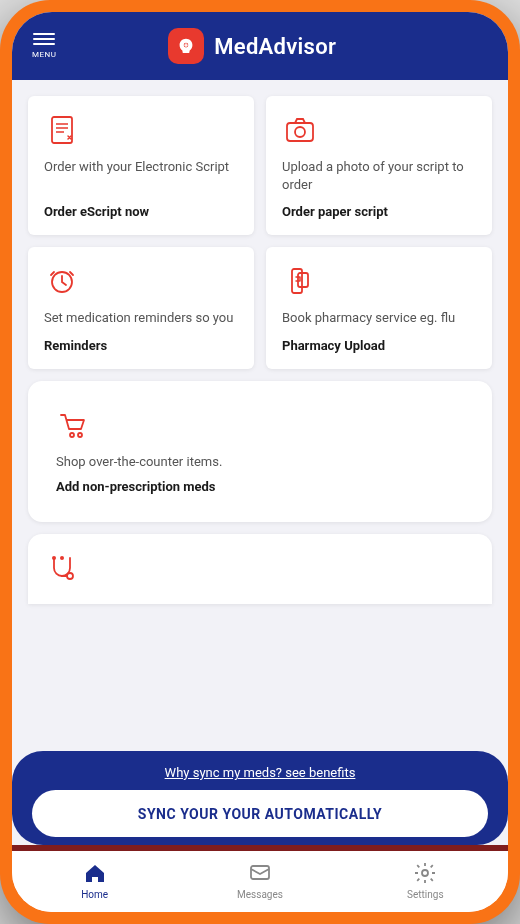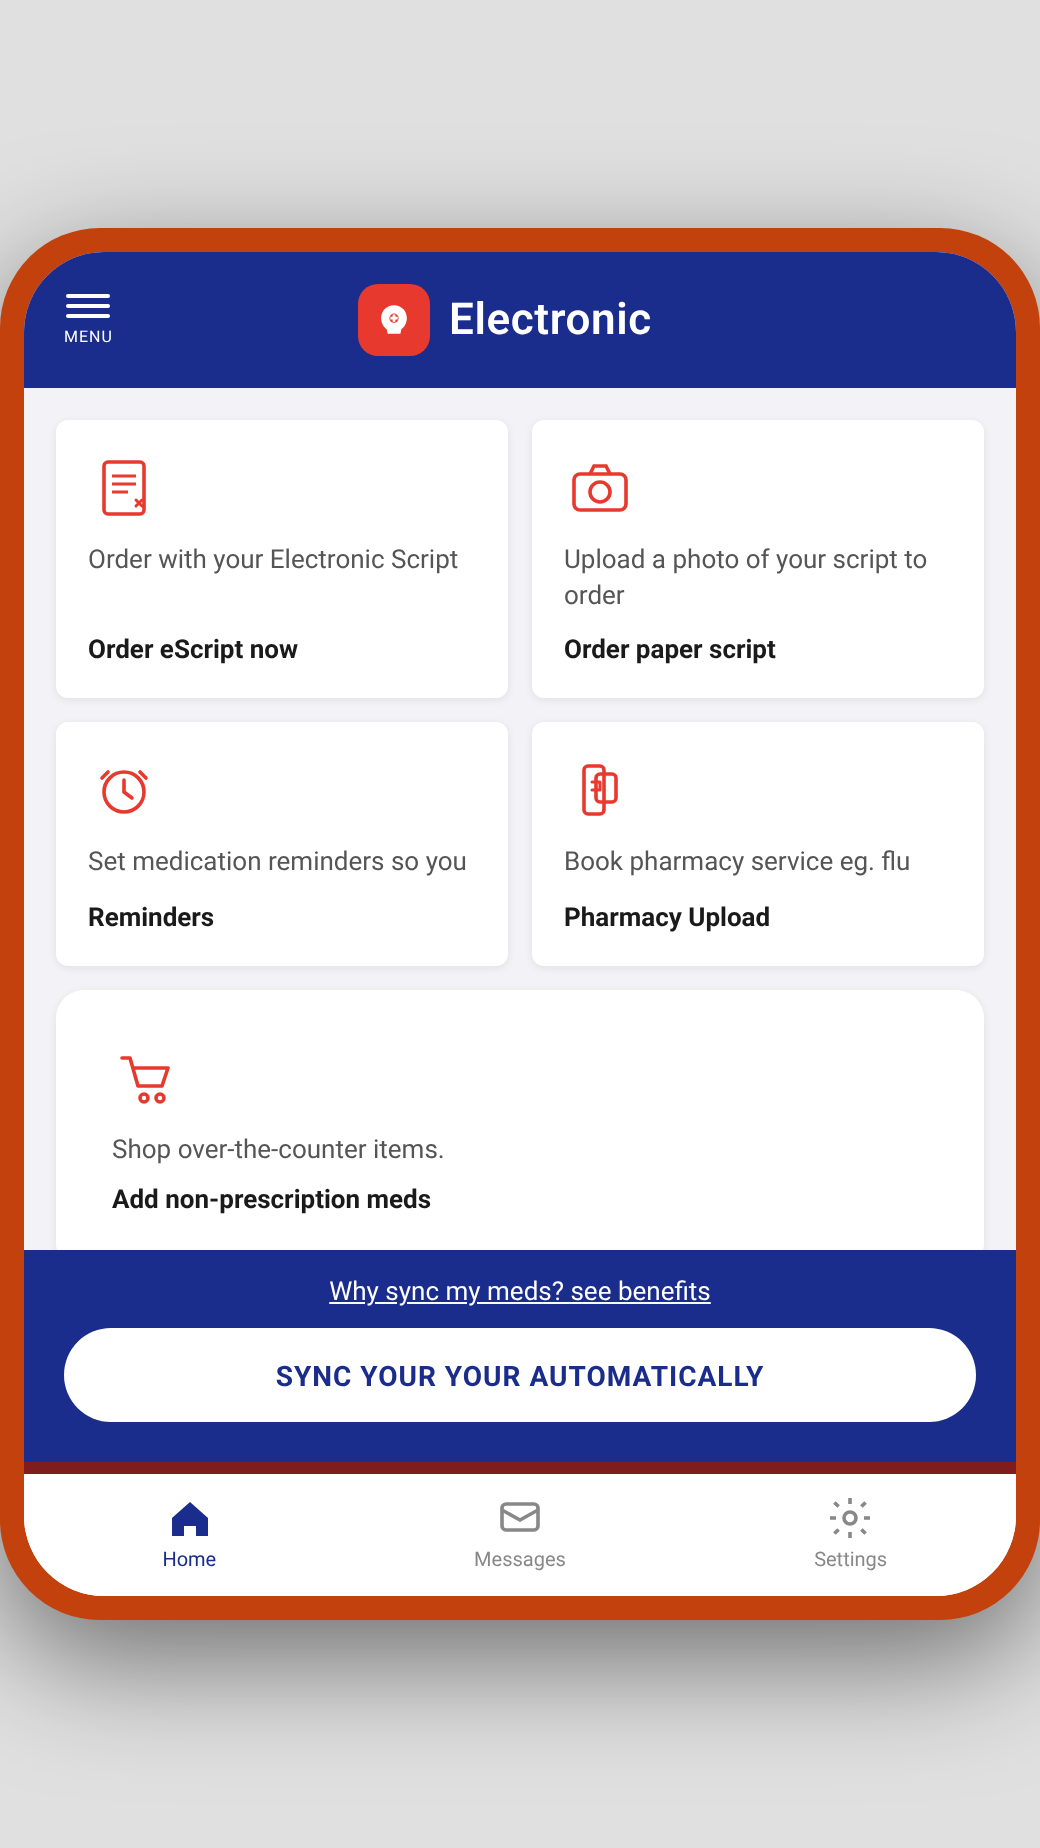--- a/index.html
+++ b/index.html
@@ -8,22 +8,22 @@
       background: #e0e0e0;
       display: flex;
       justify-content: center;
       align-items: center;
       min-height: 100vh;
       font-family: -apple-system, BlinkMacSystemFont, 'Segoe UI', Roboto, sans-serif;
     }
 
     .phone-frame {
       width: 520px;
-      height: 696px;
-      background: #c2410c;
+      height: 924px;
+      background: #f97316;
       border-radius: 50px;
       padding: 12px;
       box-shadow: 0 20px 60px rgba(0,0,0,0.5);
       position: relative;
       overflow: hidden;
     }
 
     .phone-screen {
       width: 100%;
       height: 100%;
@@ -176,22 +176,23 @@
       flex-direction: column;
       gap: 8px;
       box-shadow: 0 1px 4px rgba(0,0,0,0.08);
       height: 70px;
       overflow: hidden;
     }
 
     
     .sync-banner {
       background: #1a2d8c;
-      padding: 14px 20px 20px 20px;
+      padding: 14px 20px 8px 20px;
       flex-shrink: 0;
+      border-radius: 31px;
     }
 
     .sync-link {
       text-align: center;
       color: white;
       text-decoration: underline;
       font-size: 13px;
       margin-bottom: 10px;
       cursor: pointer;
     }
@@ -271,21 +272,21 @@
         <span class="menu-label">MENU</span>
       </div>
       <div class="logo-container">
         <div class="logo-icon">
           <svg viewBox="0 0 24 24">
             <path d="M12 4C8 4 5 7 5 11c0 2.5 1.2 4.7 3 6l0.5 2.5h7L16 17c1.8-1.3 3-3.5 3-6 0-4-3-7-7-7z" fill="white" stroke="none"></path>
             <circle cx="12" cy="11" r="2.5" fill="#e8392e"></circle>
             <path d="M10 11 h4 M12 9 v4" stroke="white" stroke-width="1.5" fill="none"></path>
           </svg>
         </div>
-        <span class="app-name">Electronic</span>
+        <span class="app-name">MedAdvisor</span>
       </div>
       <div style="width:40px"></div>
     </div>
 
     <div class="content">
 
       <div class="card-grid">
 
         <div class="card">
           <div class="card-icon">

